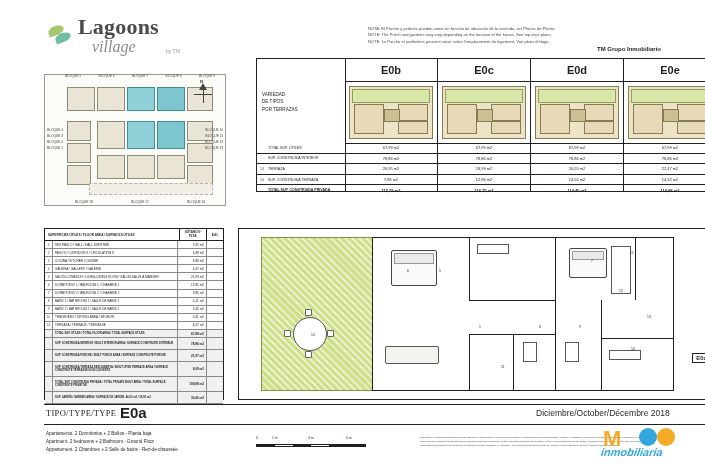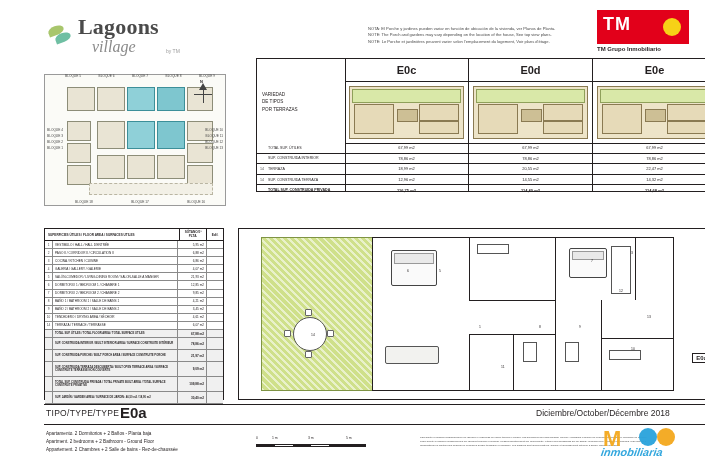--- a/index.html
+++ b/index.html
@@ -98,21 +98,21 @@
   .bed{position:absolute;border:.6px solid #444;background:#fafafa;border-radius:2px;}
   .bed:after{content:"";position:absolute;left:2px;right:2px;top:2px;height:26%;background:#e9e9e9;border:.4px solid #999;}
   .sofa{position:absolute;border:.6px solid #555;background:#f2f2ef;border-radius:2px;}
   .table-round{position:absolute;border:.7px solid #555;border-radius:50%;background:#fff;}
   .chair{position:absolute;width:5px;height:5px;border:.5px solid #666;background:#fff;border-radius:1px;}
   .num-tag{position:absolute;font-size:3.4px;color:#231f20;}
   .e0a-tag{position:absolute;right:8px;bottom:36px;font-size:6px;font-weight:700;border:.6px solid #231f20;padding:1px 3px;background:#fff;}
 
   
   .divider{position:absolute;left:16px;top:404px;width:671px;height:1px;background:#231f20;}
-  .tipo-label{position:absolute;left:18px;top:408px;font-size:8.5px;letter-spacing:.3px;}
+  .tipo-label{position:absolute;left:18px;top:408px;font-size:8.5px;letter-spacing:.3px;font-family:Liberation Serif, serif;}
   .tipo-code{position:absolute;left:92px;top:404px;font-size:15px;font-weight:700;}
   .date-label{position:absolute;left:508px;top:408px;font-size:8.5px;white-space:nowrap;}
   .divider2{position:absolute;left:16px;top:424px;width:671px;height:1px;background:#231f20;}
   .desc{position:absolute;left:18px;top:430px;font-size:4.6px;line-height:1.75;color:#231f20;}
   .legal{position:absolute;left:392px;top:436px;width:230px;font-size:2.5px;line-height:1.5;color:#444;}
 
   
   .scalebar{position:absolute;left:228px;top:436px;width:110px;}
   .scale-line{position:absolute;left:0;top:8px;width:110px;height:3px;background:linear-gradient(90deg,#231f20 0 18px,#fff 18px 36px,#231f20 36px 54px,#fff 54px 72px,#231f20 72px 110px);border:.4px solid #231f20;box-sizing:border-box;}
   .scale-ticks{position:absolute;left:0;top:0;width:110px;height:8px;}
@@ -133,24 +133,20 @@
   <div class="logo-block">
     <div class="logo-leaf">
         <div class="l1"></div>
         <div class="l2"></div>
       </div>
     <div class="logo-title">Lagoons</div>
     <div class="logo-sub">village</div>
     <div class="logo-by">by TM</div>
   </div>
 
-  <div class="tm-box">
-    <div class="tm-text">TM</div>
-    <div class="tm-dot"></div>
-  </div>
   <div class="tm-caption">TM Grupo Inmobiliario</div>
 
   <div class="notes">
     <div>NOTA: El Porche y jardines pueden variar en función de ubicación de la vivienda, ver Planos de Planta.</div>
     <div>NOTE: The Porch and gardens may vary depending on the location of the house, See top view plans.</div>
     <div>NOTE: Le Porche et jardinières peuvent varier selon l'emplacement du logement, Voir plans d'étage.</div>
   </div>
 
   <div class="typo-table">
     <div class="typo-left">
@@ -178,20 +174,39 @@
           </div>
         <div class="typo-lrow">
             <span class="num"></span>
             <span>TOTAL SUP. CONSTRUIDA PRIVADA</span>
           </div>
       </div>
     </div>
 
     <div class="typo-cols">
 
+      <div class="typo-col">
+        <div class="typo-head">E0b</div>
+        <div class="typo-plan">
+          <div class="mini-plan">
+              <div class="terr"></div>
+              <div class="room r1"></div>
+              <div class="room r2"></div>
+              <div class="room r3"></div>
+              <div class="room core"></div>
+            </div>
+        </div>
+        <div class="typo-rows">
+          <div class="typo-row">67,99 m2</div>
+          <div class="typo-row">78,86 m2</div>
+          <div class="typo-row">20,95 m2</div>
+          <div class="typo-row">7,98 m2</div>
+          <div class="typo-row">115,79 m2</div>
+        </div>
+      </div>
 
       <div class="typo-col">
         <div class="typo-head">E0c</div>
         <div class="typo-plan">
           <div class="mini-plan">
               <div class="terr"></div>
               <div class="room r1"></div>
               <div class="room r2"></div>
               <div class="room r3"></div>
               <div class="room core"></div>

